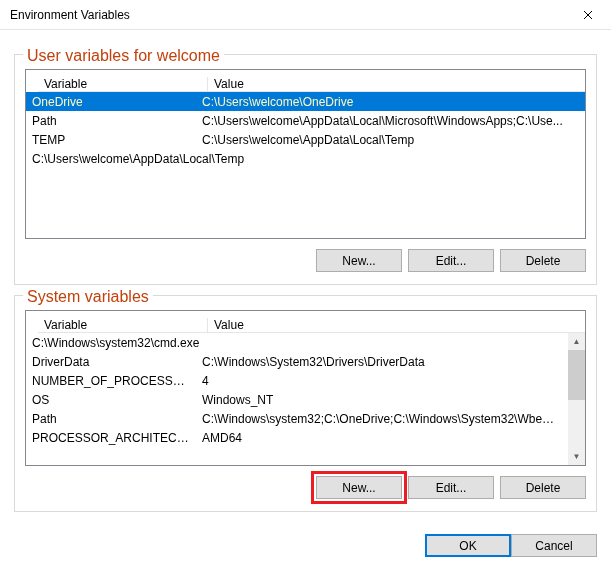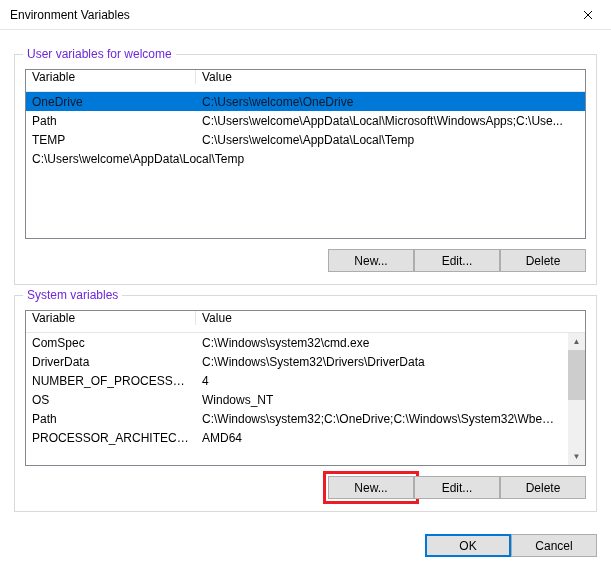--- a/index.html
+++ b/index.html
@@ -39,35 +39,36 @@
     position: relative;
     margin-top: 10px;
     padding: 14px 10px 12px 10px;
   }
   .group-label {
     position: absolute;
     top: -8px;
     left: 8px;
     background: #fff;
     padding: 0 4px;
-    font-size: 12px;
-    color: #6d28d9;
+    font-size: 16px;
+    color: #c2410c;
   }
   .table-wrap {
     border: 1px solid #828790;
     background: #fff;
     position: relative;
     overflow: hidden;
   }
   .table-head {
     display: flex;
     background: #fff;
     border-bottom: 1px solid #e5e5e5;
     height: 22px;
-    align-items: flex-start;
+    align-items: flex-end;
+    margin-left: 12px;
   }
   .col-var {
     width: 170px;
     padding: 0 6px;
     border-right: 1px solid #e5e5e5;
     white-space: nowrap;
     overflow: hidden;
     text-overflow: ellipsis;
   }
   .col-val {
@@ -80,27 +81,28 @@
   .table-body {
     overflow: hidden;
   }
   .row {
     display: flex;
     height: 19px;
     align-items: center;
   }
   .row.selected {
     background: #0078d7;
-    color: #0f172a;
+    color: #fef9c3;
   }
   .row.selected .col-var { border-right-color: transparent; }
   .row .col-var { border-right: none; }
   .btn-row {
     display: flex;
     justify-content: flex-end;
+    gap: 6px;
     margin-top: 10px;
   }
   .btn {
     width: 86px;
     height: 23px;
     border: 1px solid #adadad;
     background: #e1e1e1;
     display: flex;
     align-items: center;
     justify-content: center;
@@ -206,21 +208,20 @@
   <div class="group">
     <span class="group-label">System variables</span>
 
     <div class="table-wrap" id="sys-table-wrap">
       <div class="table-head">
         <div class="col-var">Variable</div>
         <div class="col-val">Value</div>
       </div>
       <div class="table-body" id="sys-body">
           <div class="row">
-            <div class="col-var">ComSpec</div>
             <div class="col-val">C:\Windows\system32\cmd.exe</div>
           </div>
           <div class="row">
             <div class="col-var">DriverData</div>
             <div class="col-val">C:\Windows\System32\Drivers\DriverData</div>
           </div>
           <div class="row">
             <div class="col-var">NUMBER_OF_PROCESSORS</div>
             <div class="col-val">4</div>
           </div>

